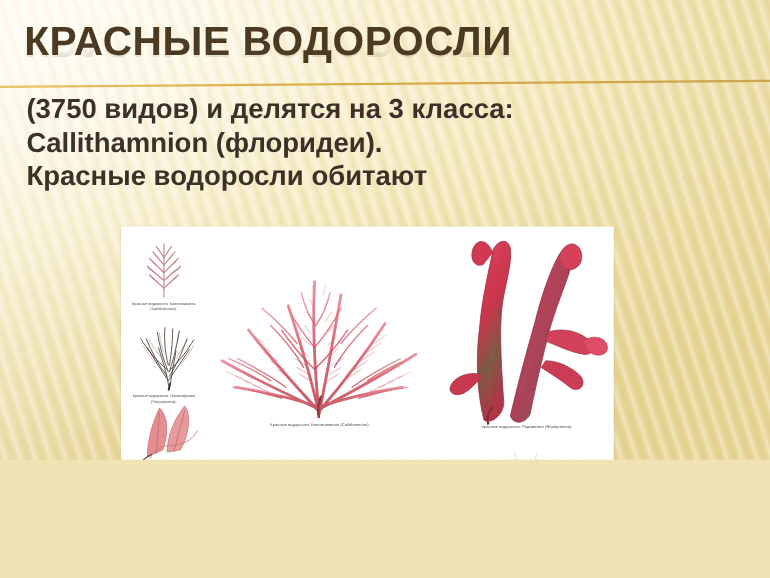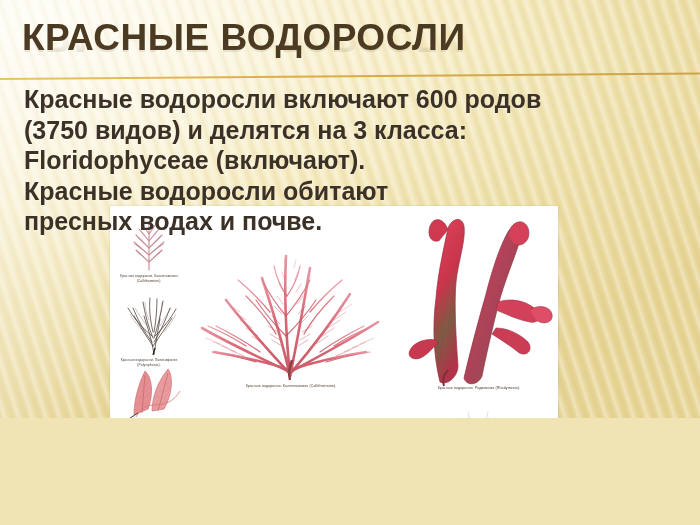--- a/index.html
+++ b/index.html
@@ -95,25 +95,23 @@
   <div class="bg-stripes"></div>
   <div class="bg-vign"></div>
 
   <div class="title-wrap">
     <div class="title">Красные водоросли</div>
     <div class="title-reflect">Красные водоросли</div>
   </div>
   <div class="rule"></div>
 
   <div class="body-text">
-    <p>Красные водоросли включают 600 родов</p>
     <p>(3750 видов) и делятся на 3 класса:</p>
-    <p>Floridophyceae (включают).</p>
+    <p>Callithamnion (флоридеи).</p>
     <p> Красные водоросли обитают</p>
-    <p>пресных водах и почве.</p>
   </div>
 
   <div class="photo-panel">
 
     <div class="pcol" style="left:4px;top:4px;width:70px;height:170px;">
       <svg width="70" height="62" viewBox="0 0 70 62">
         <g stroke="#c98b93" fill="none" stroke-width="1.1" stroke-linecap="round">
           <path d="M35 60 L35 12"></path>
           <path d="M35 52 L22 40 M35 52 L48 40"></path>
           <path d="M35 45 L20 32 M35 45 L50 32"></path>

